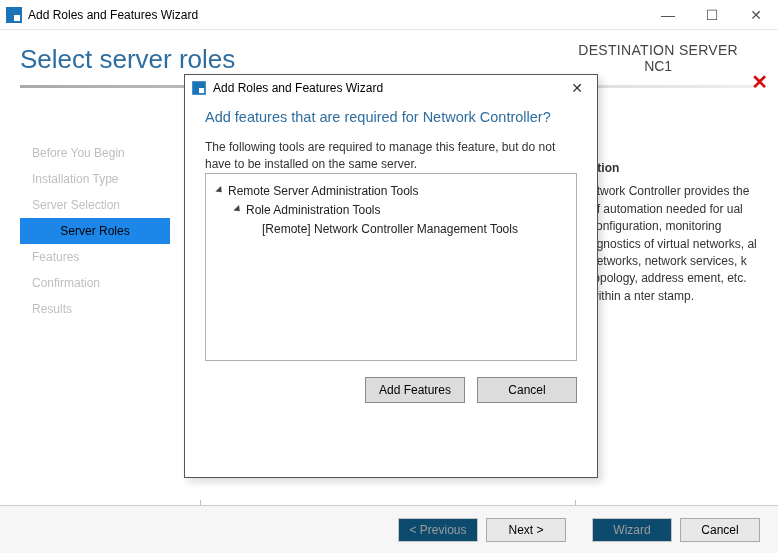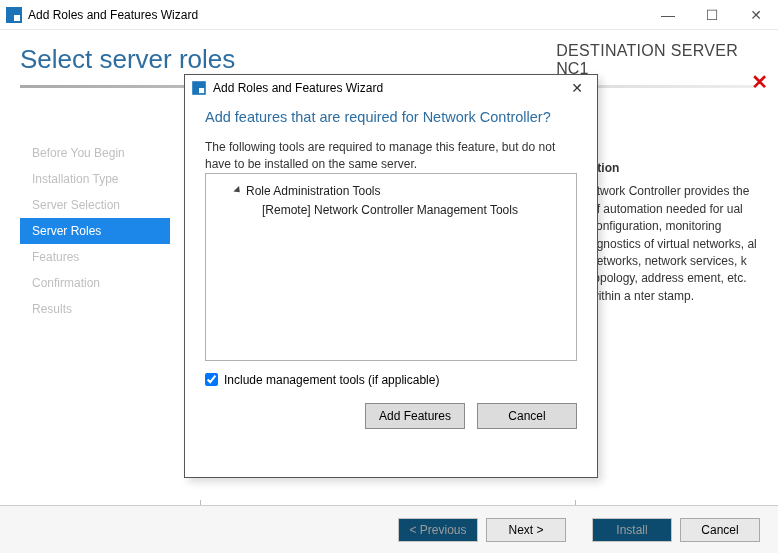--- a/index.html
+++ b/index.html
@@ -4,27 +4,27 @@
 <style>
   * { box-sizing: border-box; margin: 0; padding: 0; }
   body { font-family: "Segoe UI", Arial, sans-serif; font-size: 12px; background: #fff; width: 778px; height: 553px; overflow: hidden; position: relative; }
   .titlebar { height: 30px; display: flex; align-items: center; padding-left: 6px; border-bottom: 1px solid #e8e8e8; }
   .titlebar-icon { width: 16px; height: 16px; background: #1b74b8; display: inline-block; margin-right: 6px; position: relative; }
   .titlebar-icon::after { content:""; position:absolute; right:2px; bottom:2px; width:6px; height:6px; background:#fff; }
   .wincontrols { margin-left: auto; display: flex; }
   .wincontrols div { width: 44px; height: 30px; display:flex; align-items:center; justify-content:center; color:#555; font-size:14px; font-family: Arial; }
   .content { padding: 10px 20px 0 20px; position: relative; height: calc(100% - 30px - 48px); }
   .heading { color: #2d6da0; font-size: 26px; font-weight: 300; margin-top: 4px; }
-  .dest { position:absolute; right:40px; top:12px; text-align:left; font-size:16px; color:#444; }
+  .dest { position:absolute; right:40px; top:12px; text-align:center; font-size:14px; color:#444; }
   .dest .l1 { letter-spacing:0.3px; }
   .red-x { position:absolute; right:10px; top:40px; color:#d60b0b; font-weight:bold; font-size:20px; }
   hr.sep { border:none; height:3px; background:linear-gradient(to right,#aaa,#ccc,#eee); margin-top:10px; }
   .sidelist { position:absolute; left:20px; top:110px; width:150px; }
   .sidelist div { padding:6px 12px; color:#bfbfbf; font-size:12px; white-space:nowrap; }
-  .sidelist div.active { background:#1c87e8; color:#ffffff; }
+  .sidelist div.active { background:#1c87e8; color:#000000;text-align:center; }
   .rightblock { position:absolute; left:590px; top:130px; width:170px; color:#333; font-size:12px; line-height:1.45; }
   .rightblock .h { font-weight:600; margin-bottom:6px; }
   .mid-outline { position:absolute; left:200px; top:470px; width:376px; height:20px; border:1px solid #bbb; border-top:none; }
   .footer { position:absolute; left:0; bottom:0; width:100%; height:48px; border-top:1px solid #ccc; background:#f6f6f6; display:flex; align-items:center; justify-content:flex-end; padding-right:18px; gap:8px; }
   .footer button { width:80px; height:24px; background:#e8e8e8; border:1px solid #a9a9a9; font-family:inherit; font-size:12px; color:#000000; }
   .footer button:disabled { color:#9c9c9c; background:#0c4a6e; border-color:#c5c5c5; }
   .footer .spacer { width:10px; }
   
   .modal { position:absolute; left:184px; top:74px; width:414px; height:404px; background:#fff; border:1px solid #555; box-shadow:4px 4px 8px rgba(0,0,0,0.15); }
   .modal-title { height:26px; display:flex; align-items:center; padding:0 6px; }
@@ -77,39 +77,36 @@
     <div>etwork Controller provides the of automation needed for ual configuration, monitoring agnostics of virtual networks, al networks, network services, k topology, address ement, etc. within a nter stamp.</div>
   </div>
 
   <div class="mid-outline"></div>
 </div>
 
 <div class="footer">
   <button disabled="">&lt; Previous</button>
   <button>Next &gt;</button>
   <span class="spacer"></span>
-  <button disabled="">Install</button>
+  <button disabled="">Wizard</button>
   <button>Cancel</button>
 </div>
 
 <div class="modal">
   <div class="modal-title">
     <span class="titlebar-icon" style="transform:scale(0.85)"></span>
     <span>Add Roles and Features Wizard</span>
     <div class="modal-close">✕</div>
   </div>
   <div class="modal-body">
     <div class="modal-head">Add features that are required for Network Controller?</div>
     <div class="modal-desc">The following tools are required to manage this feature, but do not have to be installed on the same server.</div>
     <div class="treebox">
+      <div class="tree-row"><span class="caret"></span><span>Remote Server Administration Tools</span></div>
       <div class="tree-row" style="padding-left:18px"><span class="caret"></span><span>Role Administration Tools</span></div>
       <div class="tree-row" style="padding-left:46px"><span>[Remote] Network Controller Management Tools</span></div>
-    </div>
-    <div class="chkrow">
-      <input type="checkbox" checked="" style="">
-      <span>Include management tools (if applicable)</span>
     </div>
     <div class="modal-btns">
       <button>Add Features</button>
       <button>Cancel</button>
     </div>
   </div>
 </div>
 
 </body></html>

